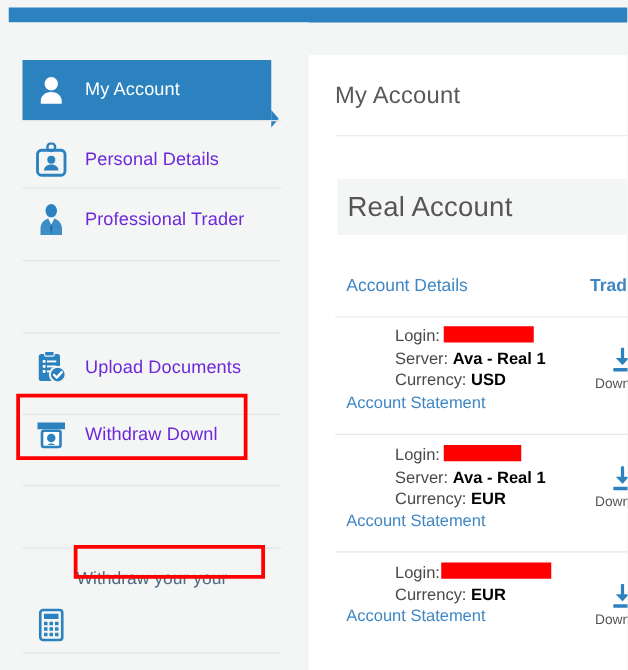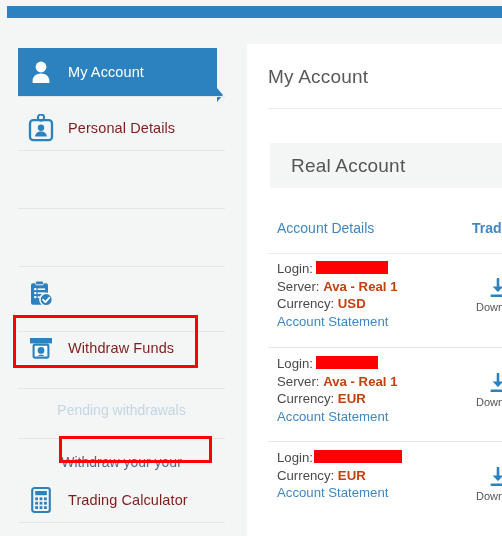--- a/index.html
+++ b/index.html
@@ -47,21 +47,21 @@
     width: 34px;
     min-width: 34px;
     height: 30px;
     display: flex;
     align-items: center;
     justify-content: center;
     margin-left: 6px;
   }
   .nav-item .lbl {
     font-size: 14.5px;
-    color: #7f1d1d;
+    color: #6d28d9;
     margin-left: 10px;
     white-space: nowrap;
     letter-spacing: 0.1px;
   }
   .nav-item.active {
     left: 18px;
     width: 199px;
     background: #2b82bf;
   }
   .nav-item.active .lbl {
@@ -136,23 +136,23 @@
     position: absolute;
     left: 23px;
     top: 99px;
     width: 232px;
     height: 45px;
     background: #f4f5f5;
     display: flex;
     align-items: center;
   }
   #acct-header .t {
-    font-size: 19px;
+    font-size: 22px;
     color: #555555;
-    margin-left: 21px;
+    margin-left: 8px;
     letter-spacing: 0.2px;
   }
   .tabs {
     position: absolute;
     left: 21px;
     top: 176px;
     width: 234px;
     height: 30px;
   }
   .tab {
@@ -183,22 +183,22 @@
     left: 9px;
     top: 4px;
   }
   .acct-row .line {
     font-size: 13.2px;
     color: #4a4a4a;
     line-height: 17.5px;
     white-space: nowrap;
     height: 17.5px;
   }
-  .acct-row .line .k { color: #4a4a4a; }
-  .acct-row .line .v { color: #c2410c; font-weight: bold; margin-top: 12px; }
+  .acct-row .line .k { color: #4a4a4a; margin-left: 39px; }
+  .acct-row .line .v { color: #000000; font-weight: bold; margin-top: 12px; }
   .acct-row .stmt {
     font-size: 13.2px;
     color: #3f87c4;
     line-height: 17.5px;
     white-space: nowrap;
   }
   .redact {
     display: inline-block;
     height: 13px;
     background: #ff0000;
@@ -258,20 +258,31 @@
         <rect x="2" y="6.2" width="22" height="20" rx="3.2" fill="none" stroke="#2b82bf" stroke-width="2.3"></rect>
         <circle cx="13" cy="13.8" r="3.2" fill="#2b82bf"></circle>
         <path d="M13 17.6c-3.4 0-5.8 2.1-5.8 4.8h11.6c0-2.7-2.4-4.8-5.8-4.8z" fill="#2b82bf"></path>
       </svg>
     </span>
     <span class="lbl">Personal Details</span>
   </div>
 
   <div class="divider" style="top:132px"></div>
 
+  <div class="nav-item" style="top:134px">
+    <span class="ico">
+      <svg width="24" height="26" viewBox="0 0 24 26">
+        <ellipse cx="12" cy="5.6" rx="4.6" ry="5.4" fill="#2b82bf"></ellipse>
+        <path d="M12 11.6c-5 0-8.6 3.6-8.6 8.2v5.2h17.2v-5.2c0-4.6-3.6-8.2-8.6-8.2z" fill="#3c8dc8"></path>
+        <path d="M9.6 11.9 12 16.6l2.4-4.7-2.4-1z" fill="#ffffff"></path>
+        <path d="M12 16.6l-1.1 2.3 1.1 6.1 1.1-6.1z" fill="#1f6fa8"></path>
+      </svg>
+    </span>
+    <span class="lbl">Professional Trader</span>
+  </div>
 
   <div class="divider" style="top:190px"></div>
 
 
   <div class="divider" style="top:248px"></div>
 
   <div class="nav-item" style="top:252px">
     <span class="ico">
       <svg width="26" height="28" viewBox="0 0 26 28">
         <rect x="3" y="3.2" width="17" height="21.5" rx="2" fill="#2b82bf"></rect>
@@ -279,41 +290,39 @@
         <rect x="6.2" y="8" width="2.2" height="2.2" fill="#ffffff"></rect>
         <rect x="9.6" y="8.4" width="7.4" height="1.5" fill="#ffffff"></rect>
         <rect x="6.2" y="12" width="2.2" height="2.2" fill="#ffffff"></rect>
         <rect x="9.6" y="12.4" width="7.4" height="1.5" fill="#ffffff"></rect>
         <rect x="6.2" y="16" width="2.2" height="2.2" fill="#ffffff"></rect>
         <rect x="9.6" y="16.4" width="5" height="1.5" fill="#ffffff"></rect>
         <circle cx="18.2" cy="19.6" r="6.3" fill="#2b82bf" stroke="#f4f5f5" stroke-width="1.6"></circle>
         <path d="M15.2 19.8l2.2 2.3 4-4.4" fill="none" stroke="#ffffff" stroke-width="1.9" stroke-linecap="round" stroke-linejoin="round"></path>
       </svg>
     </span>
+    <span class="lbl">Upload Documents</span>
   </div>
 
   <div class="divider" style="top:313px"></div>
 
   <div class="nav-item" style="top:306px">
     <span class="ico">
       <svg width="30" height="26" viewBox="0 0 30 26">
         <rect x="4" y="3" width="22" height="5.4" fill="#2b82bf"></rect>
         <rect x="7.6" y="9.6" width="14.8" height="13" rx="1.6" fill="#ffffff" stroke="#2b82bf" stroke-width="2.1"></rect>
         <circle cx="15" cy="15.4" r="3.4" fill="#2b82bf"></circle>
         <path d="M11.8 21c1-1.7 5.4-1.7 6.4 0z" fill="#2b82bf"></path>
       </svg>
     </span>
-    <span class="lbl">Withdraw Funds</span>
+    <span class="lbl">Withdraw Downl</span>
   </div>
 
   <div class="divider" style="top:370px"></div>
 
-  <div class="sub-item muted" style="top:372px">
-    <span class="lbl">Pending withdrawals</span>
-  </div>
 
   <div class="divider" style="top:420px"></div>
 
   <div class="sub-item link" style="top:424px">
     <span class="lbl">Withdraw your your</span>
   </div>
 
   <div class="nav-item" style="top:458px">
     <span class="ico">
       <svg width="24" height="28" viewBox="0 0 24 28">
@@ -323,21 +332,20 @@
         <rect x="10.6" y="11.4" width="2.8" height="2.8" fill="#2b82bf"></rect>
         <rect x="15" y="11.4" width="2.8" height="2.8" fill="#2b82bf"></rect>
         <rect x="6.2" y="15.8" width="2.8" height="2.8" fill="#2b82bf"></rect>
         <rect x="10.6" y="15.8" width="2.8" height="2.8" fill="#2b82bf"></rect>
         <rect x="15" y="15.8" width="2.8" height="2.8" fill="#2b82bf"></rect>
         <rect x="6.2" y="20.2" width="2.8" height="2.8" fill="#2b82bf"></rect>
         <rect x="10.6" y="20.2" width="2.8" height="2.8" fill="#2b82bf"></rect>
         <rect x="15" y="20.2" width="2.8" height="2.8" fill="#2b82bf"></rect>
       </svg>
     </span>
-    <span class="lbl">Trading Calculator</span>
   </div>
 
   <div class="divider" style="top:504px"></div>
 </div>
 
 <div class="annot" style="left:13px;  top:315px; width:185px; height:53px;"></div>
 <div class="annot" style="left:59px;  top:436px; width:153px; height:27px;"></div>
 
 <div id="content">
 

